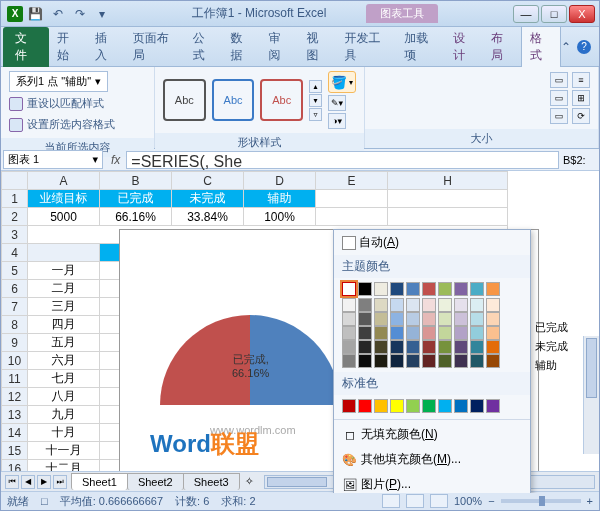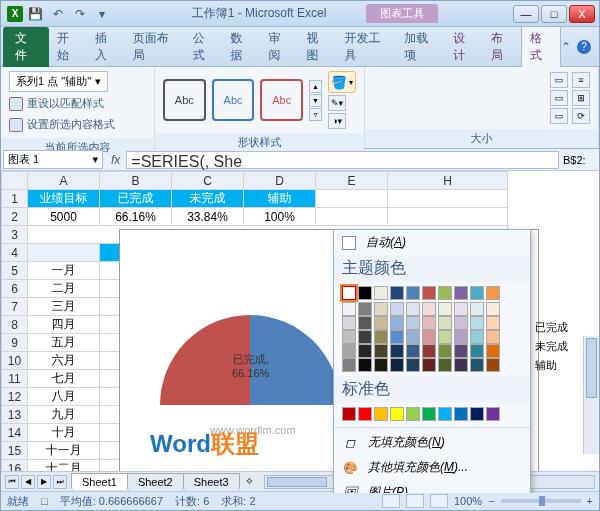--- a/index.html
+++ b/index.html
@@ -72,23 +72,23 @@
   .legend-box { position: absolute; right: -30px; top: 90px; font-size: 11px; }
   .legend-row { display: flex; align-items: center; gap: 4px; margin-bottom: 4px; }
   .lg-sw { width: 10px; height: 10px; }
   .watermark { position: absolute; left: 30px; bottom: 18px; font-size: 24px; font-weight: bold; }
   .wm1 { color: #1e73be; }
   .wm2 { color: #f58220; }
   .wm-url { font-size: 11px; color: #aaa; position:absolute; left:90px; bottom:42px;}
 
   
   .color-dd { position: absolute; left: 332px; top: 58px; width: 198px; background: #f4f7fb; border: 1px solid #99aecb; box-shadow: 2px 2px 6px rgba(0,0,0,.25); z-index: 50; font-size: 12px; }
-  .dd-row { display: flex; align-items: center; gap: 10px; padding: 4px 8px; font-style: italic; }
+  .dd-row { display: flex; align-items: center; gap: 3px; padding: 4px 8px; }
   .dd-sep { border-top: 1px solid #cfd9e8; margin: 2px 0; }
-  .dd-title { padding: 3px 8px; color: #3b5a84; font-size: 16px; background:#eef3fa;}
+  .dd-title { padding: 3px 8px; color: #3b5a84; font-size: 12px; background:#eef3fa;}
   .sw-grid { padding: 4px 8px; display:flex; flex-direction:column; gap:2px; }
   .sw-row { display: flex; gap: 2px; }
   .sw { width: 14px; height: 14px; border: 1px solid #aaa; }
   .sw.sel { outline: 2px solid #e8833a; outline-offset: 0; border:1px solid #c00; background:#fff !important;}
   .auto-sw { width: 14px; height: 14px; border: 1px solid #888; background: #fff; }
   .dd-icon { width:16px; text-align:center; }
 
   
   .sheet-tabs { position: absolute; bottom: 19px; left:0; right:0; height: 20px; background: #e4eaf2; display: flex; align-items: center; border-top: 1px solid #b7cbe4; font-size: 11px; }
   .st-nav { display:flex; gap:2px; padding:0 4px;}

